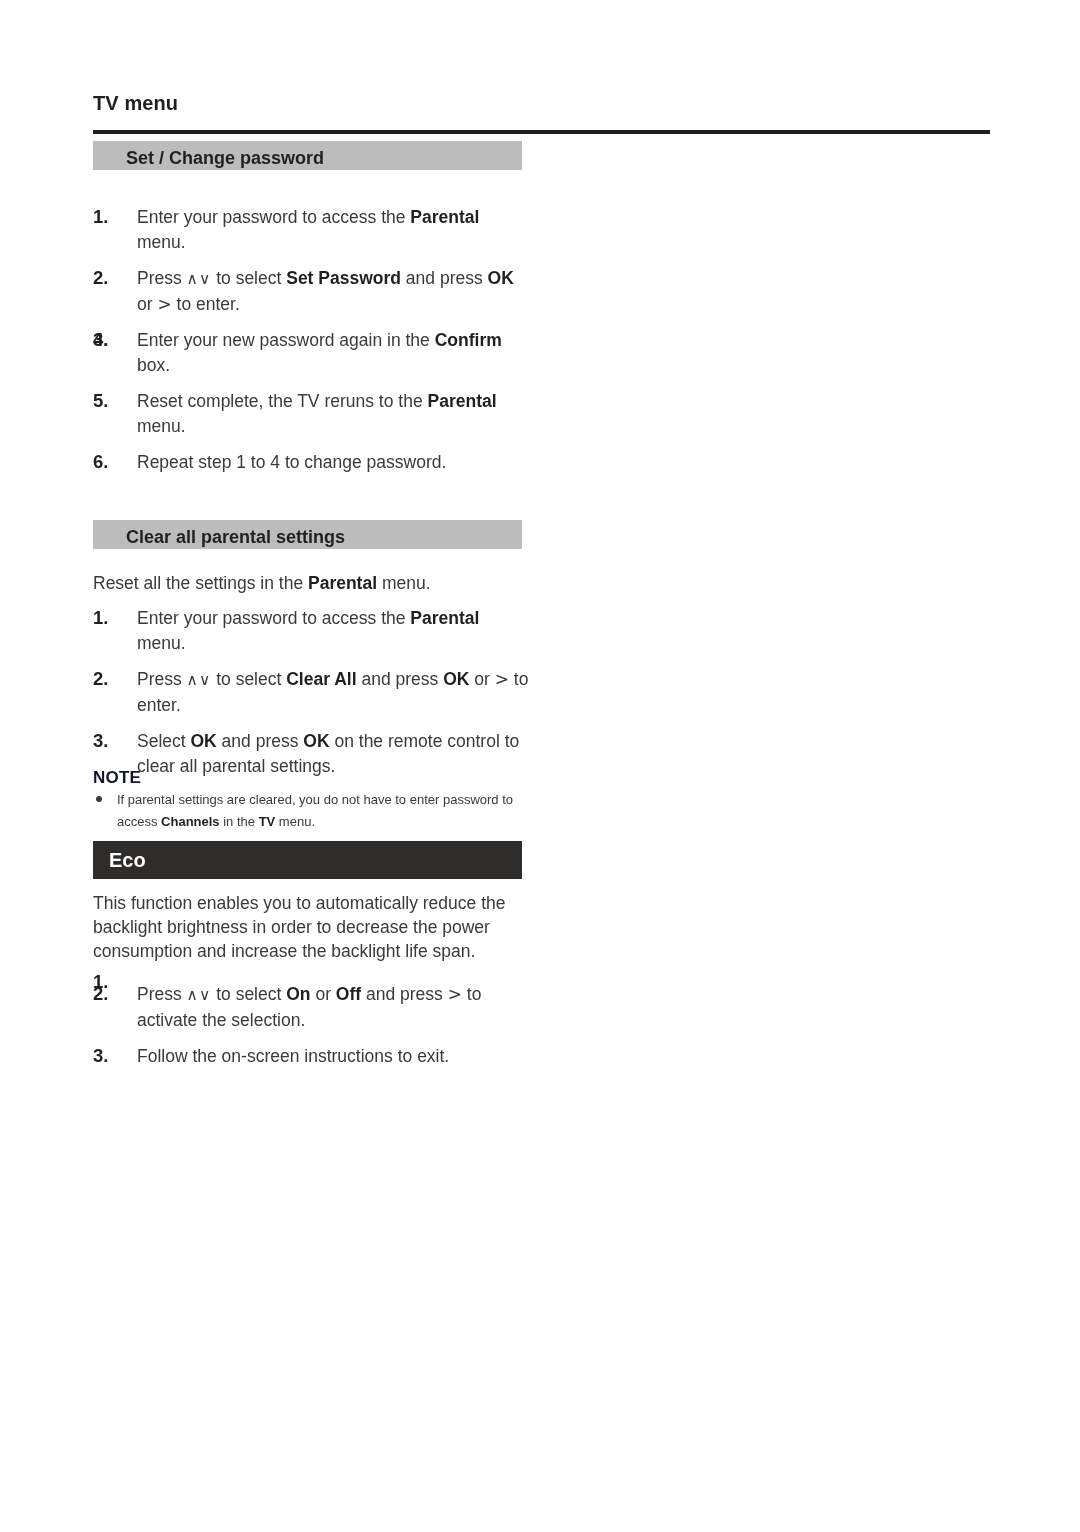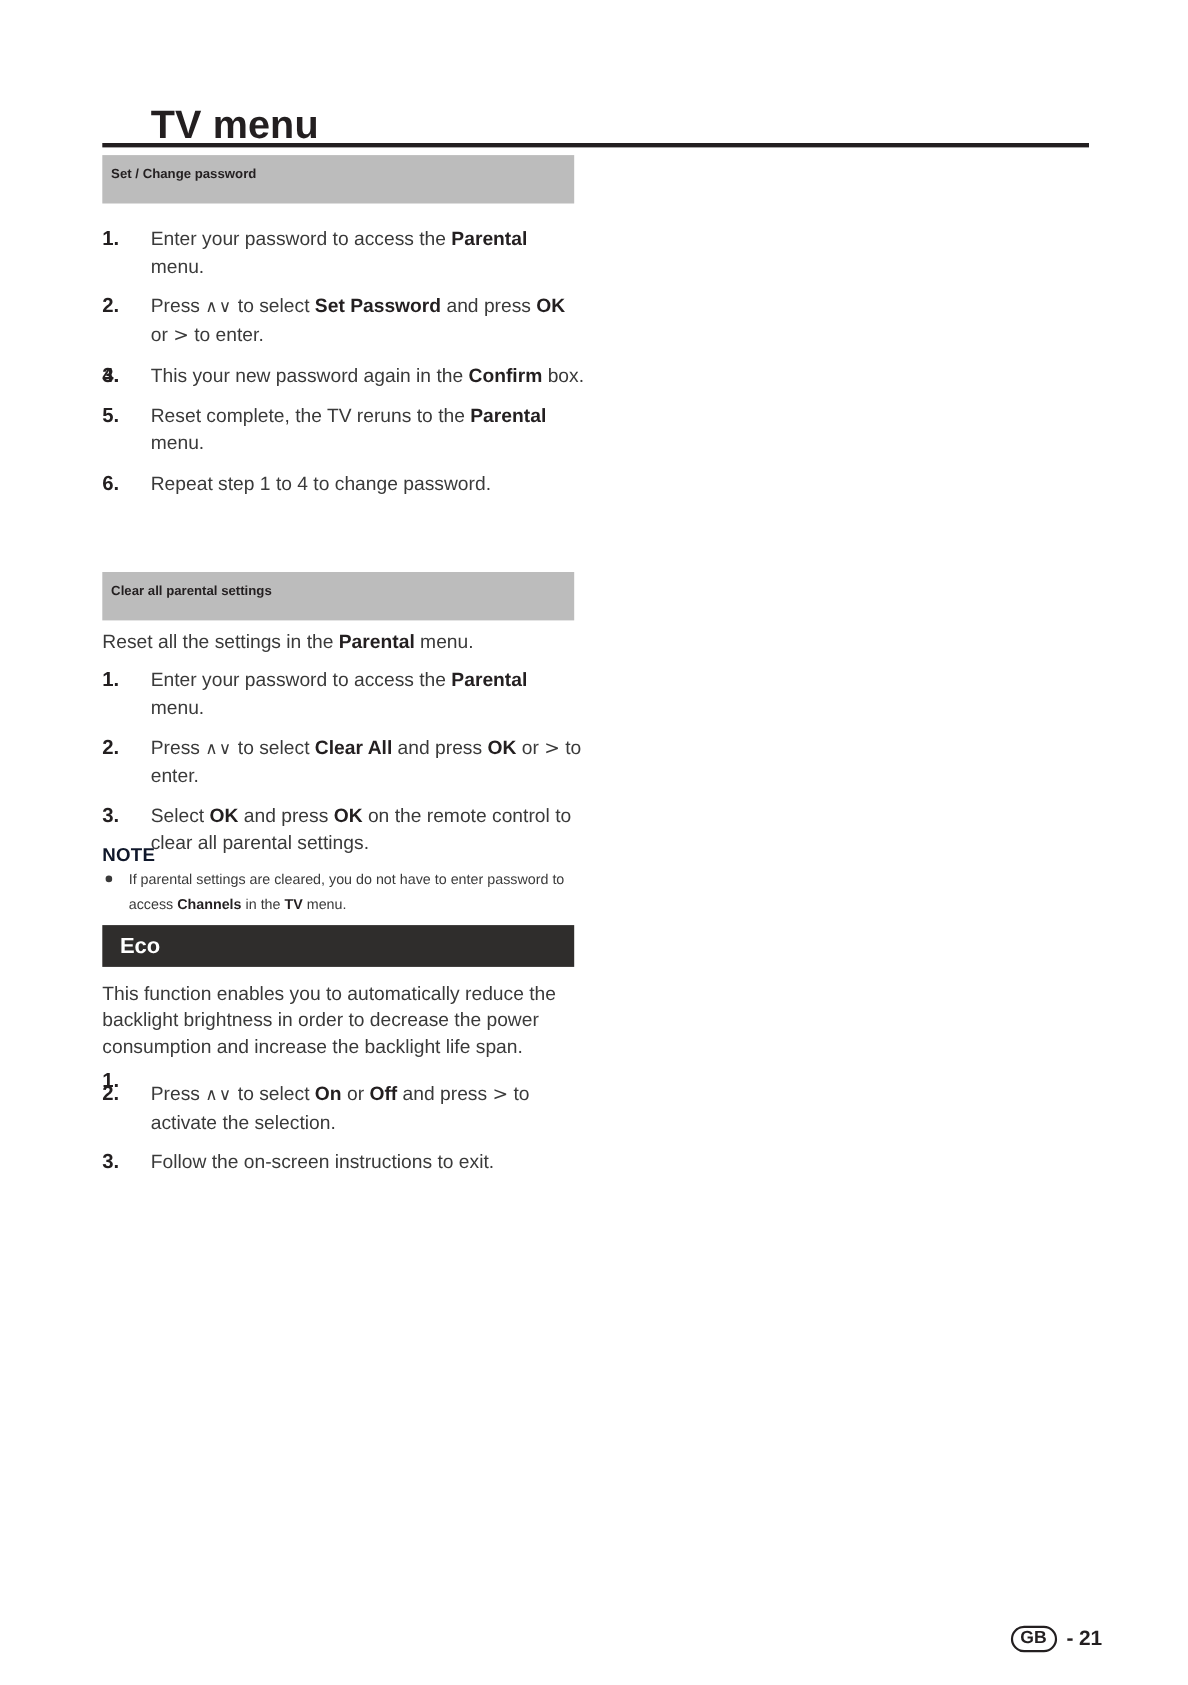--- a/index.html
+++ b/index.html
@@ -19,48 +19,47 @@
   .page {
     position: absolute;
     inset: 0;
   }
 
   
   .page-title {
     position: absolute;
     left: 93px;
     top: 92px;
-    font-size: 36px;
+    font-size: 20px;
     font-weight: bold;
     color: #231f20;
     letter-spacing: 0.1px;
-    margin-left: 44px;
   }
   .title-rule {
     position: absolute;
     left: 93px;
     top: 130px;
     width: 897px;
     height: 4px;
     background: #231f20;
   }
 
   
   .bar {
     position: absolute;
     left: 93px;
     width: 429px;
     box-sizing: border-box;
   }
   .bar-gray {
     background: #bcbcbc;
-    height: 44px;
+    height: 29px;
     line-height: 35px;
-    padding-left: 8px;
-    font-size: 12px;
+    padding-left: 33px;
+    font-size: 18px;
     font-weight: bold;
     color: #231f20;
   }
   .bar-dark {
     background: #2f2d2c;
     height: 38px;
     line-height: 38px;
     padding-left: 16px;
     font-size: 20px;
     font-weight: bold;
@@ -189,21 +188,21 @@
 
   <div class="page-title">TV menu</div>
   <div class="title-rule"></div>
 
   <div class="bar bar-gray" style="top:141px;">Set / Change password</div>
 
   <div class="steps" id="steps-set-password" style="top:205px;">
       <div class="step"><span class="step-num">1.</span><span><span>Enter your password to access the </span><span class="b">Parental</span><span> menu.</span></span></div>
       <div class="step"><span class="step-num">2.</span><span><span>Press </span><span class="arrow">∧∨</span><span> to select </span><span class="b">Set Password</span><span> and press </span><span class="b">OK</span><span> or </span><span class="arrow-r">&gt;</span><span> to enter.</span></span></div>
       <div class="step"><span class="step-num">3.</span></div>
-      <div class="step"><span class="step-num">4.</span><span><span>This your new password again in the </span><span class="b">Confirm</span><span> box.</span></span></div>
+      <div class="step"><span class="step-num">4.</span><span><span>Enter your new password again in the </span><span class="b">Confirm</span><span> box.</span></span></div>
       <div class="step"><span class="step-num">5.</span><span><span>Reset complete, the TV reruns to the </span><span class="b">Parental</span><span> menu.</span></span></div>
       <div class="step"><span class="step-num">6.</span><span><span>Repeat step 1 to 4 to change password.</span></span></div>
     </div>
 
   <div class="bar bar-gray" style="top:520px;">Clear all parental settings</div>
 
   <div class="para" id="clear-intro" style="top:571px;"><span>Reset all the settings in the </span><span class="b">Parental</span><span> menu.</span></div>
 
   <div class="steps" id="steps-clear-all" style="top:606px;">
       <div class="step"><span class="step-num">1.</span><span><span>Enter your password to access the </span><span class="b">Parental</span><span> menu.</span></span></div>
@@ -221,17 +220,14 @@
   <div class="bar bar-dark" style="top:841px;">Eco</div>
 
   <div class="para" style="top:891px;">This function enables you to automatically reduce the backlight brightness in order to decrease the power consumption and increase the backlight life span.</div>
 
   <div class="steps" id="steps-eco" style="top:970px;">
       <div class="step"><span class="step-num">1.</span></div>
       <div class="step"><span class="step-num">2.</span><span><span>Press </span><span class="arrow">∧∨</span><span> to select </span><span class="b">On</span><span> or </span><span class="b">Off</span><span> and press </span><span class="arrow-r">&gt;</span><span> to activate the selection.</span></span></div>
       <div class="step"><span class="step-num">3.</span><span><span>Follow the on-screen instructions to exit.</span></span></div>
     </div>
 
-  <div class="footer">
-    <span class="region-badge">GB</span><span class="footer-sep">-</span><span class="footer-page">21</span>
-  </div>
 
 </div>
 
 </body></html>

